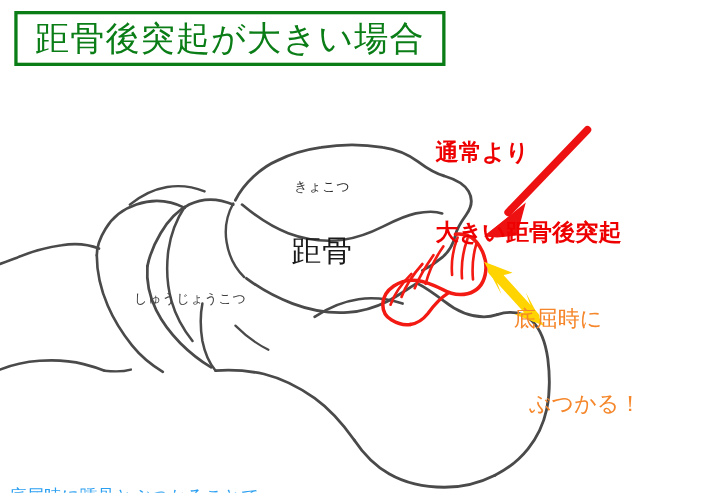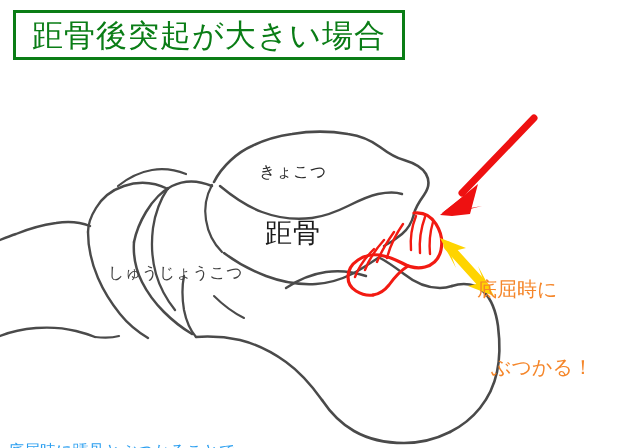--- a/index.html
+++ b/index.html
@@ -69,34 +69,34 @@
     left: 396px;
     top: 78px;
     color: #ee0000;
     font-size: 21px;
     font-weight: 700;
     text-align: left;
     line-height: 1.15;
   }
 
   .callout-orange {
-    left: 477px;
+    left: 467px;
     top: 224px;
     color: #f5862a;
     font-size: 20px;
     font-weight: 400;
     line-height: 1.3;
   }
   .callout-orange .indent { padding-left: 14px; display: block; }
 
   .bone-label {
     text-align: center;
   }
   .furigana {
-    font-size: 16px;
+    font-size: 12px;
     line-height: 1;
     color: #2b2b2b;
     display: block;
     letter-spacing: 0.5px;
   }
   .furigana.orange { color: #404040; }
   .kanji {
     font-size: 27px;
     line-height: 1.15;
     color: #1a1a1a;
@@ -258,20 +258,24 @@
       <polygon points="440,238 466,248 450,252 456,268" fill="#ffd400"></polygon>
       <polygon points="494,296 468,286 484,282 478,266" fill="#ffd400"></polygon>
     </g>
 
   </svg>
 
   <div class="title-box">
     <span class="title-text">距骨後突起が大きい場合</span>
   </div>
 
+  <div class="anno callout-red">
+    <div>通常より</div>
+    <div>大きい距骨後突起</div>
+  </div>
 
   <div class="anno callout-orange">
     <div>底屈時に</div>
     <div class="indent">ぶつかる！</div>
   </div>
 
   <div class="anno bone-label label-talus">
     <span class="furigana">きょこつ</span>
     <span class="kanji">距骨</span>
   </div>

